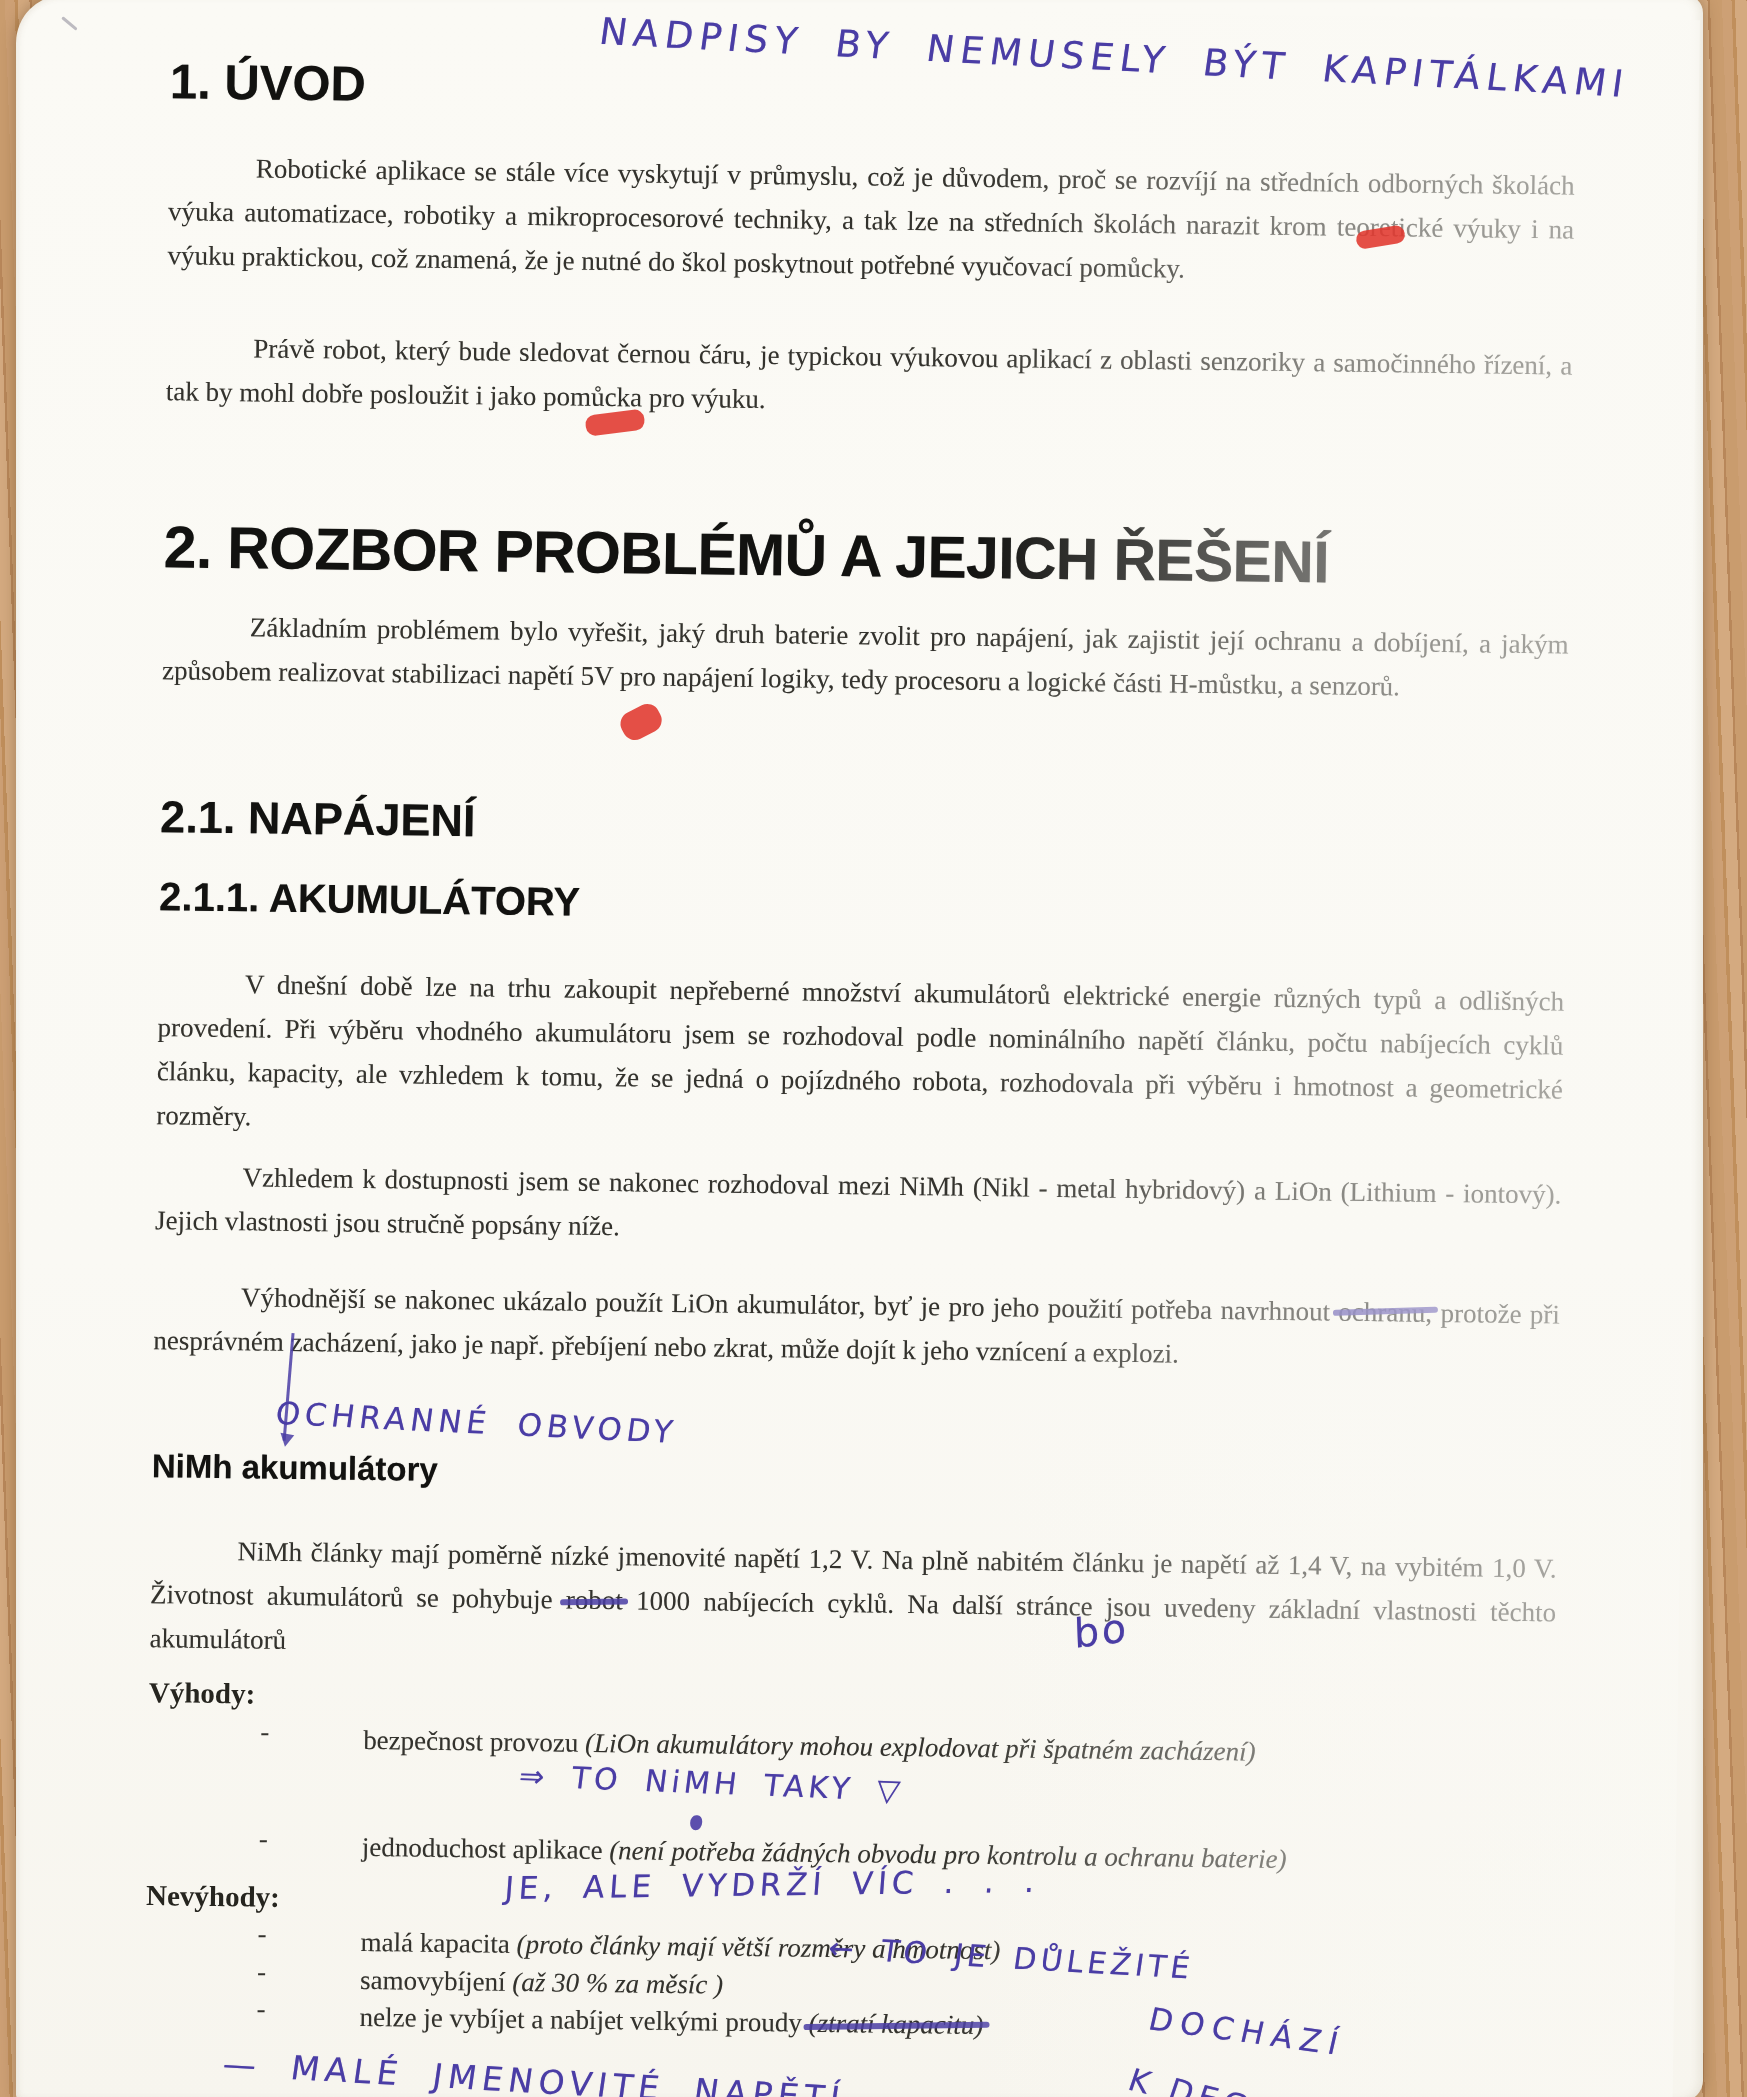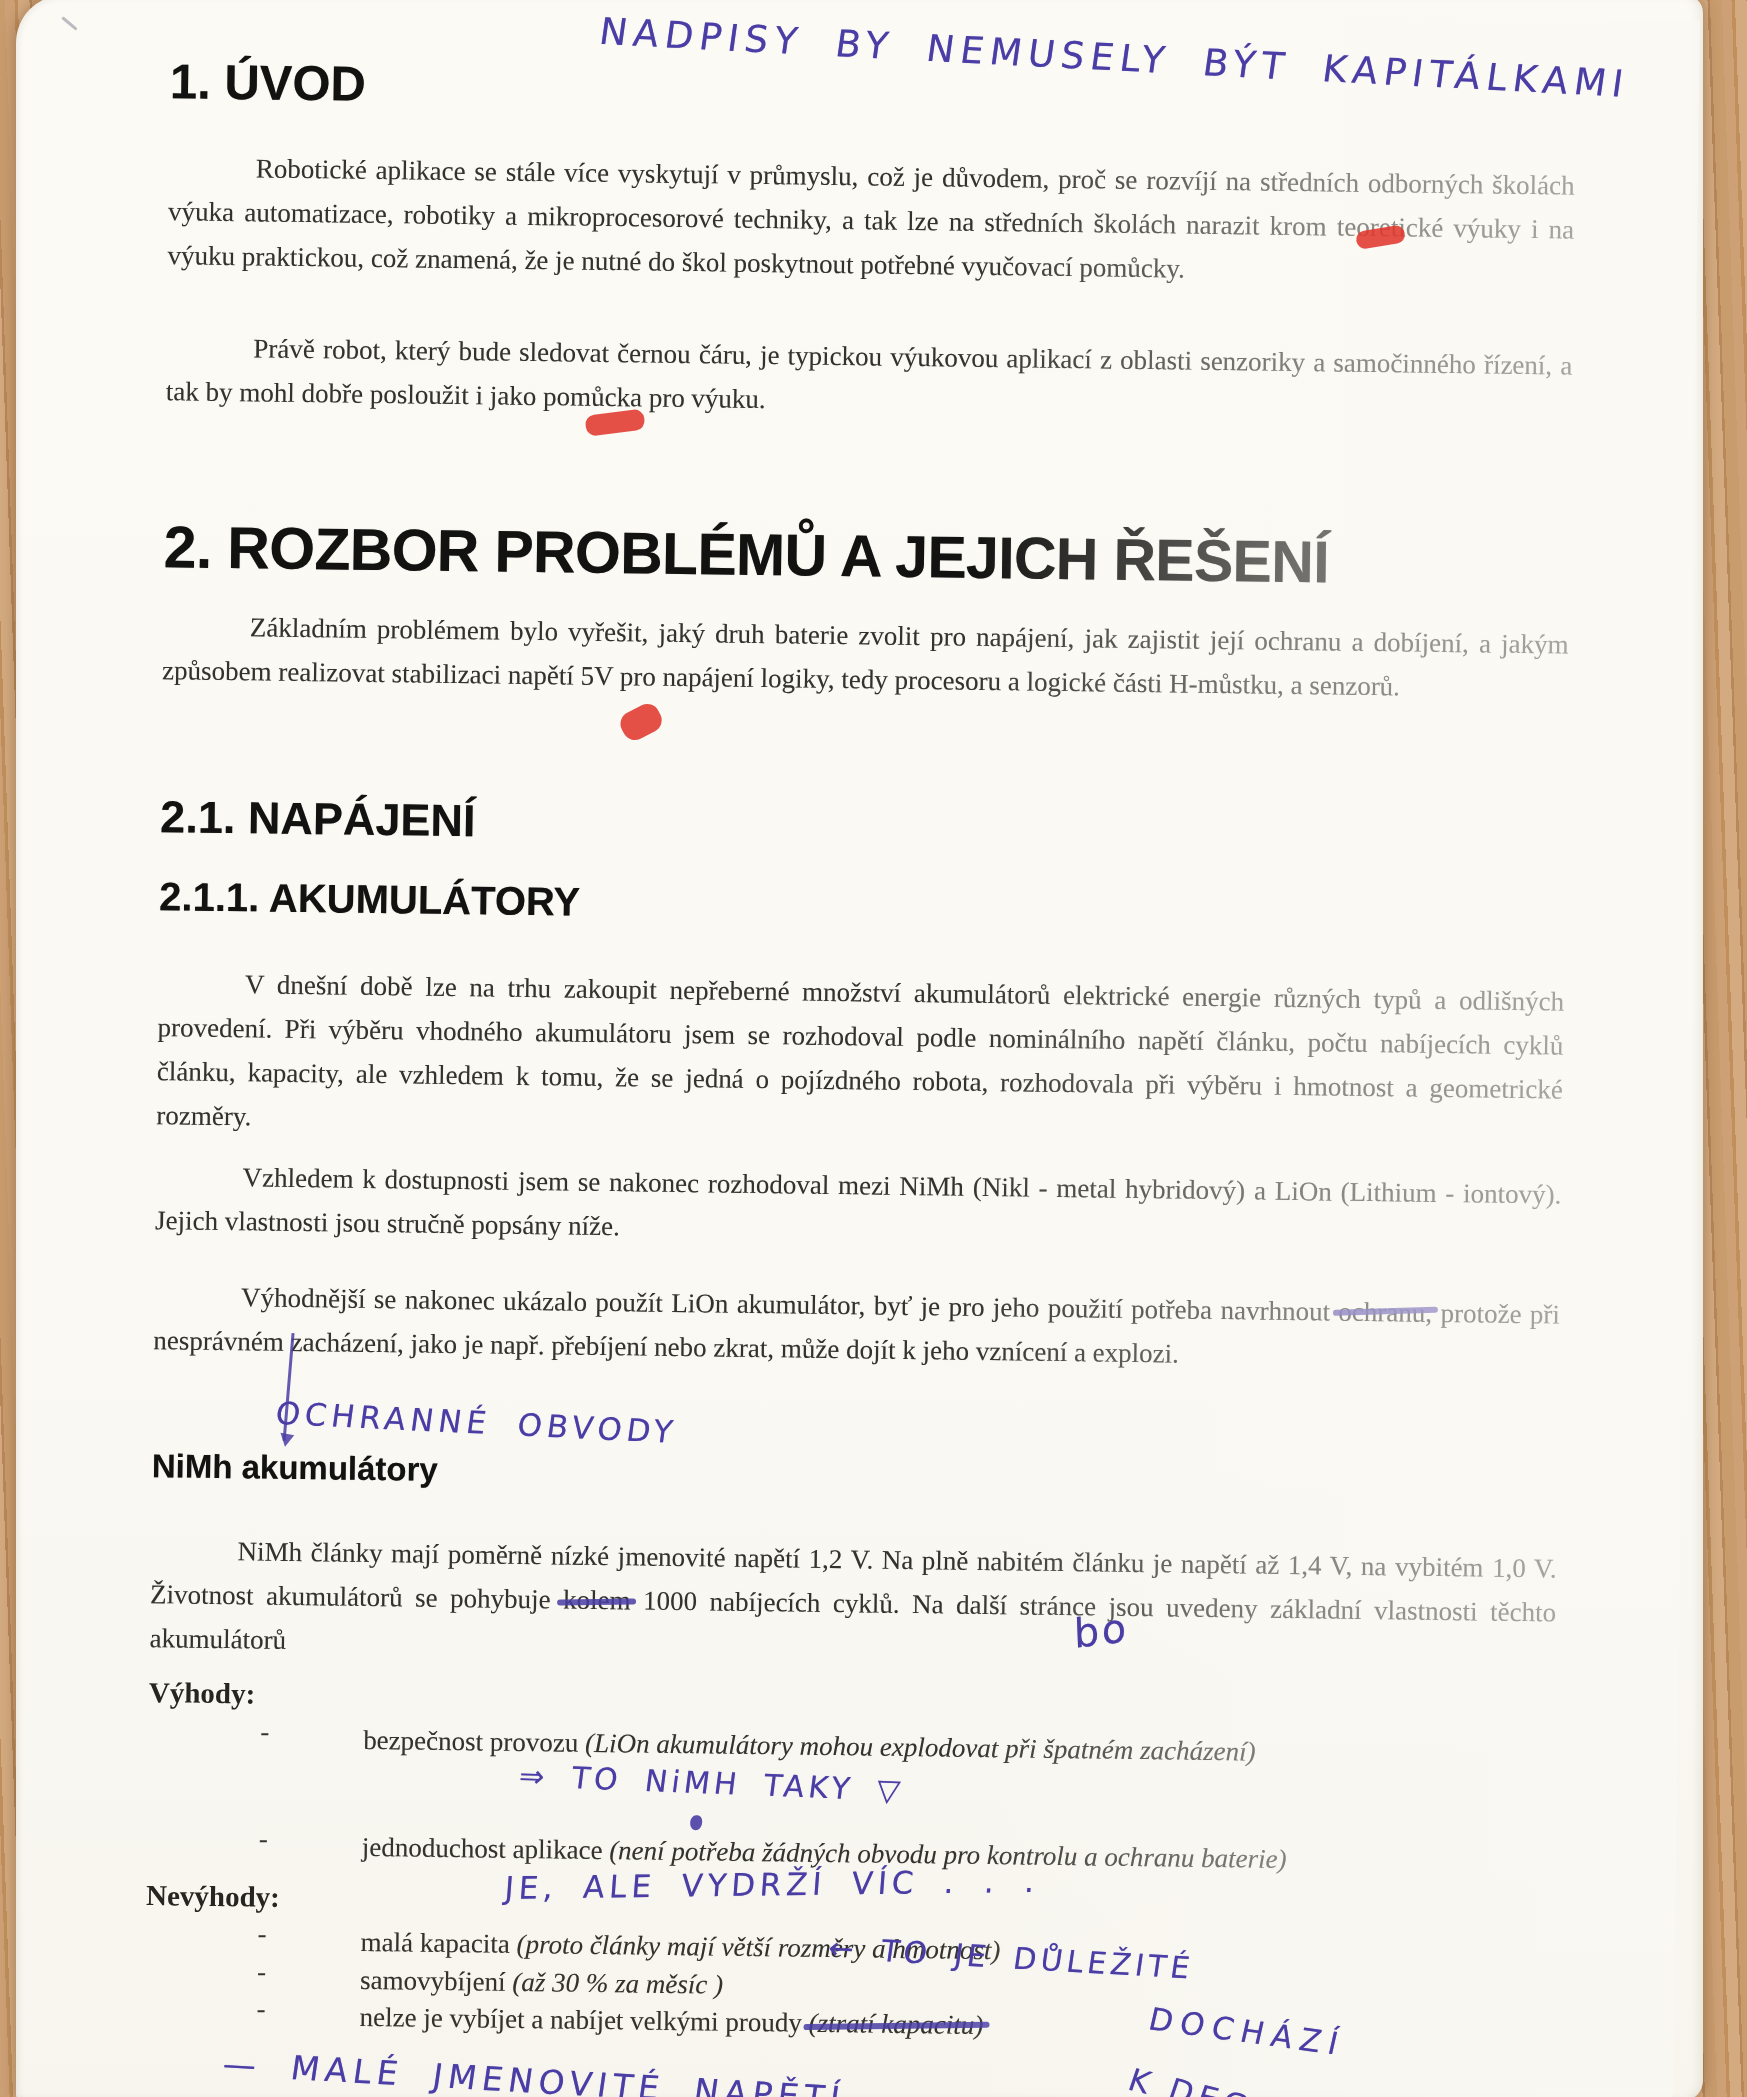--- a/index.html
+++ b/index.html
@@ -80,21 +80,21 @@
 
   <div class="abs print indent" style="left:171px;top:1154px;width:1406px;">Vzhledem k dostupnosti jsem se nakonec rozhodoval mezi NiMh (Nikl - metal hybridový) a LiOn (Lithium - iontový). Jejich vlastnosti jsou stručně popsány níže.</div>
 
   <div class="abs print indent" style="left:171px;top:1274px;width:1406px;">
     <span>Výhodnější se nakonec ukázalo použít LiOn akumulátor, byť je pro jeho použití potřeba navrhnout </span><span class="struck-ink">ochranu,</span><span> protože při nesprávném zacházení, jako je např. přebíjení nebo zkrat, může dojít k jeho vznícení a explozi.</span>
   </div>
 
   <h5 class="abs h-nimh" style="left:171px;top:1447px;">NiMh akumulátory</h5>
 
   <div class="abs print indent" style="left:171px;top:1528px;width:1406px;">
-    <span>NiMh články mají poměrně nízké jmenovité napětí 1,2 V. Na plně nabitém článku je napětí až 1,4 V, na vybitém 1,0 V. Životnost akumulátorů se pohybuje </span><span class="struck-ink struck-mid">kolem</span><span> 1000 nabíjecích cyklů. Na další stránce jsou uvedeny základní vlastnosti těchto akumulátorů</span>
+    <span>NiMh články mají poměrně nízké jmenovité napětí 1,2 V. Na plně nabitém článku je napětí až 1,4 V, na vybitém 1,0 V. Životnost akumulátorů se pohybuje </span><span class="struck-ink struck-mid">robot</span><span> 1000 nabíjecích cyklů. Na další stránce jsou uvedeny základní vlastnosti těchto akumulátorů</span>
   </div>
 
   <div class="abs bold-label" style="left:171px;top:1676px;">Výhody:</div>
 
   <div class="abs li-dash" style="left:283px;top:1715px;">-</div>
   <div class="abs li-text" style="left:386px;top:1715px;width:894px;">
     <span>bezpečnost provozu </span><span class="it">(LiOn akumulátory mohou explodovat při špatném zacházení)</span>
   </div>
 
   <div class="abs li-dash" style="left:283px;top:1822px;">-</div>

